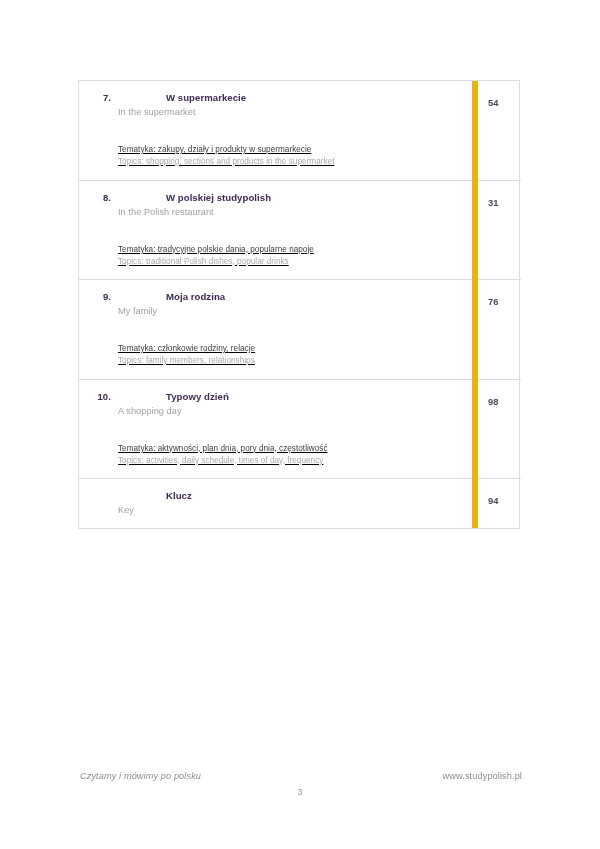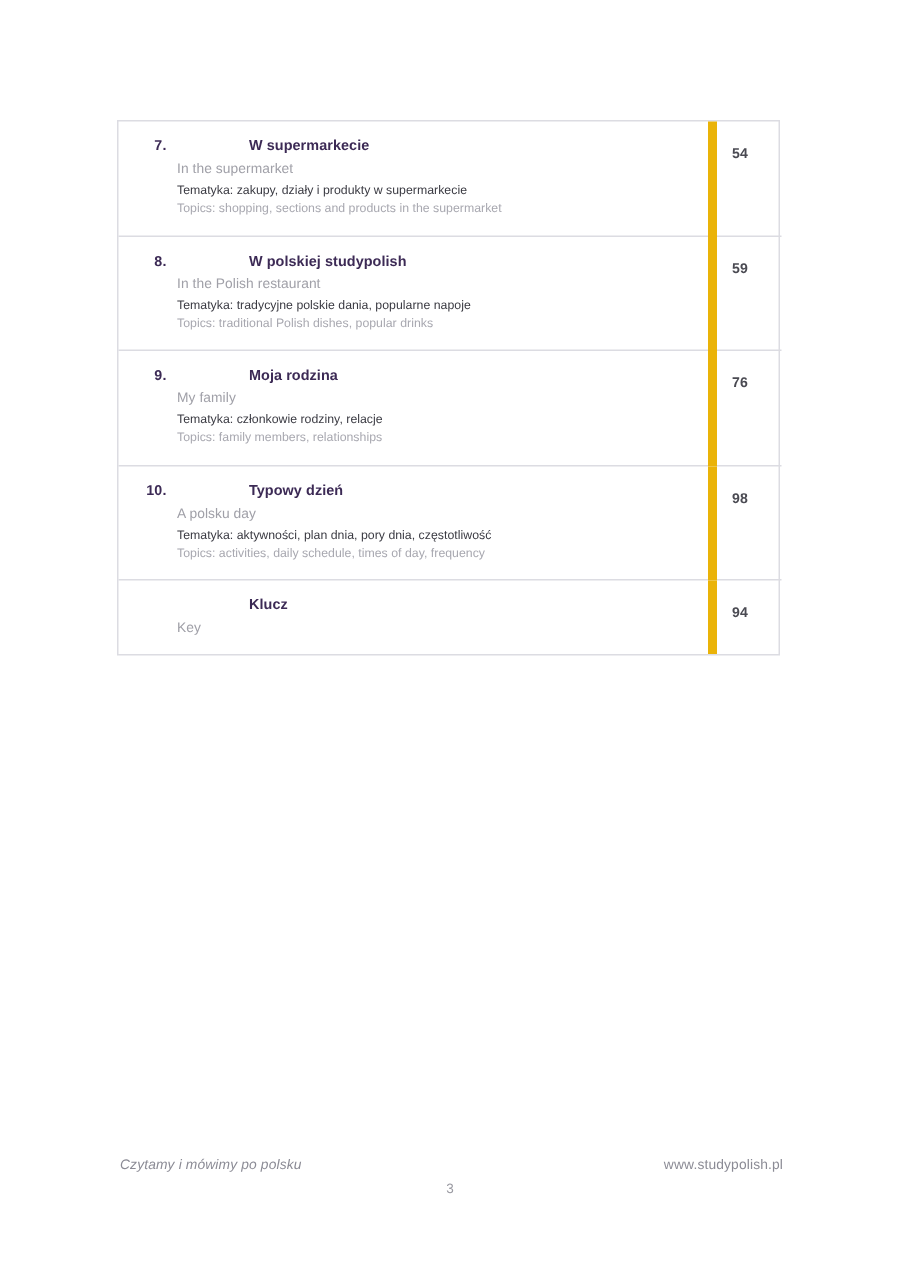--- a/index.html
+++ b/index.html
@@ -85,22 +85,23 @@
   .title-en {
     font-size: 9.2px;
     font-weight: normal;
     color: #a0a0a8;
     letter-spacing: 0.05px;
     line-height: 14px;
     margin-top: 1px;
   }
 
   .topics-block {
-    margin-top: 2px;
+    margin-top: 25px;
     padding-left: 31px;
+    text-decoration: underline;
   }
   .topics-pl {
     font-size: 8.2px;
     color: #3a3a42;
     line-height: 12px;
     letter-spacing: 0.02px;
   }
   .topics-en {
     font-size: 8.2px;
     color: #a8a8b0;
@@ -189,21 +190,21 @@
                 <div class="title-pl">W polskiej studypolish</div>
                 <div class="title-en">In the Polish restaurant</div>
               </div>
             </div>
             <div class="topics-block">
               <div class="topics-pl">Tematyka: tradycyjne polskie dania, popularne napoje</div>
               <div class="topics-en">Topics: traditional Polish dishes, popular drinks</div>
             </div>
           </td>
           <td class="cell-page">
-            <span class="page-num">59</span>
+            <span class="page-num">31</span>
           </td>
         </tr>
 
         <tr>
           <td class="cell-main">
             <div class="unit-head">
               <div class="unit-num">9.</div>
               <div class="unit-titles">
                 <div class="title-pl">Moja rodzina</div>
                 <div class="title-en">My family</div>
@@ -218,21 +219,21 @@
             <span class="page-num">76</span>
           </td>
         </tr>
 
         <tr>
           <td class="cell-main">
             <div class="unit-head">
               <div class="unit-num">10.</div>
               <div class="unit-titles">
                 <div class="title-pl">Typowy dzień</div>
-                <div class="title-en">A polsku day</div>
+                <div class="title-en">A shopping day</div>
               </div>
             </div>
             <div class="topics-block">
               <div class="topics-pl">Tematyka: aktywności, plan dnia, pory dnia, częstotliwość</div>
               <div class="topics-en">Topics: activities, daily schedule, times of day, frequency</div>
             </div>
           </td>
           <td class="cell-page">
             <span class="page-num">98</span>
           </td>

